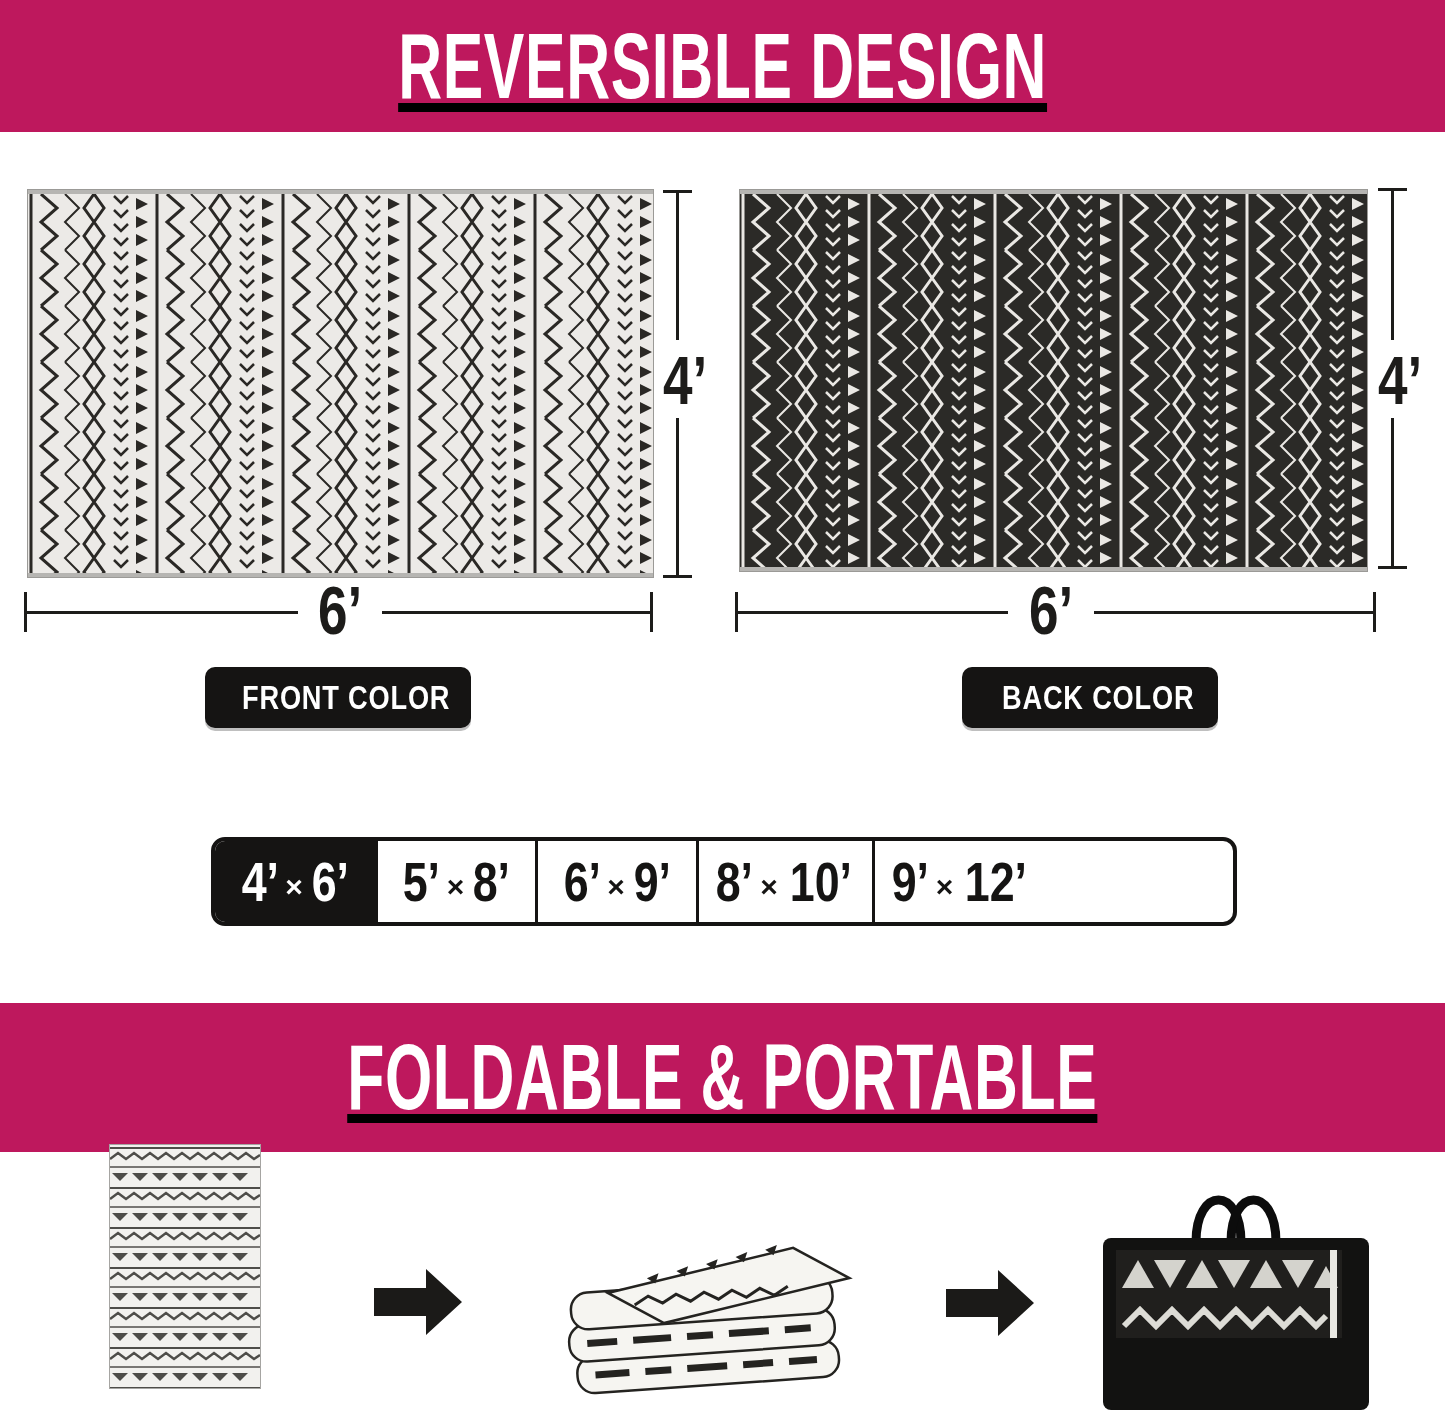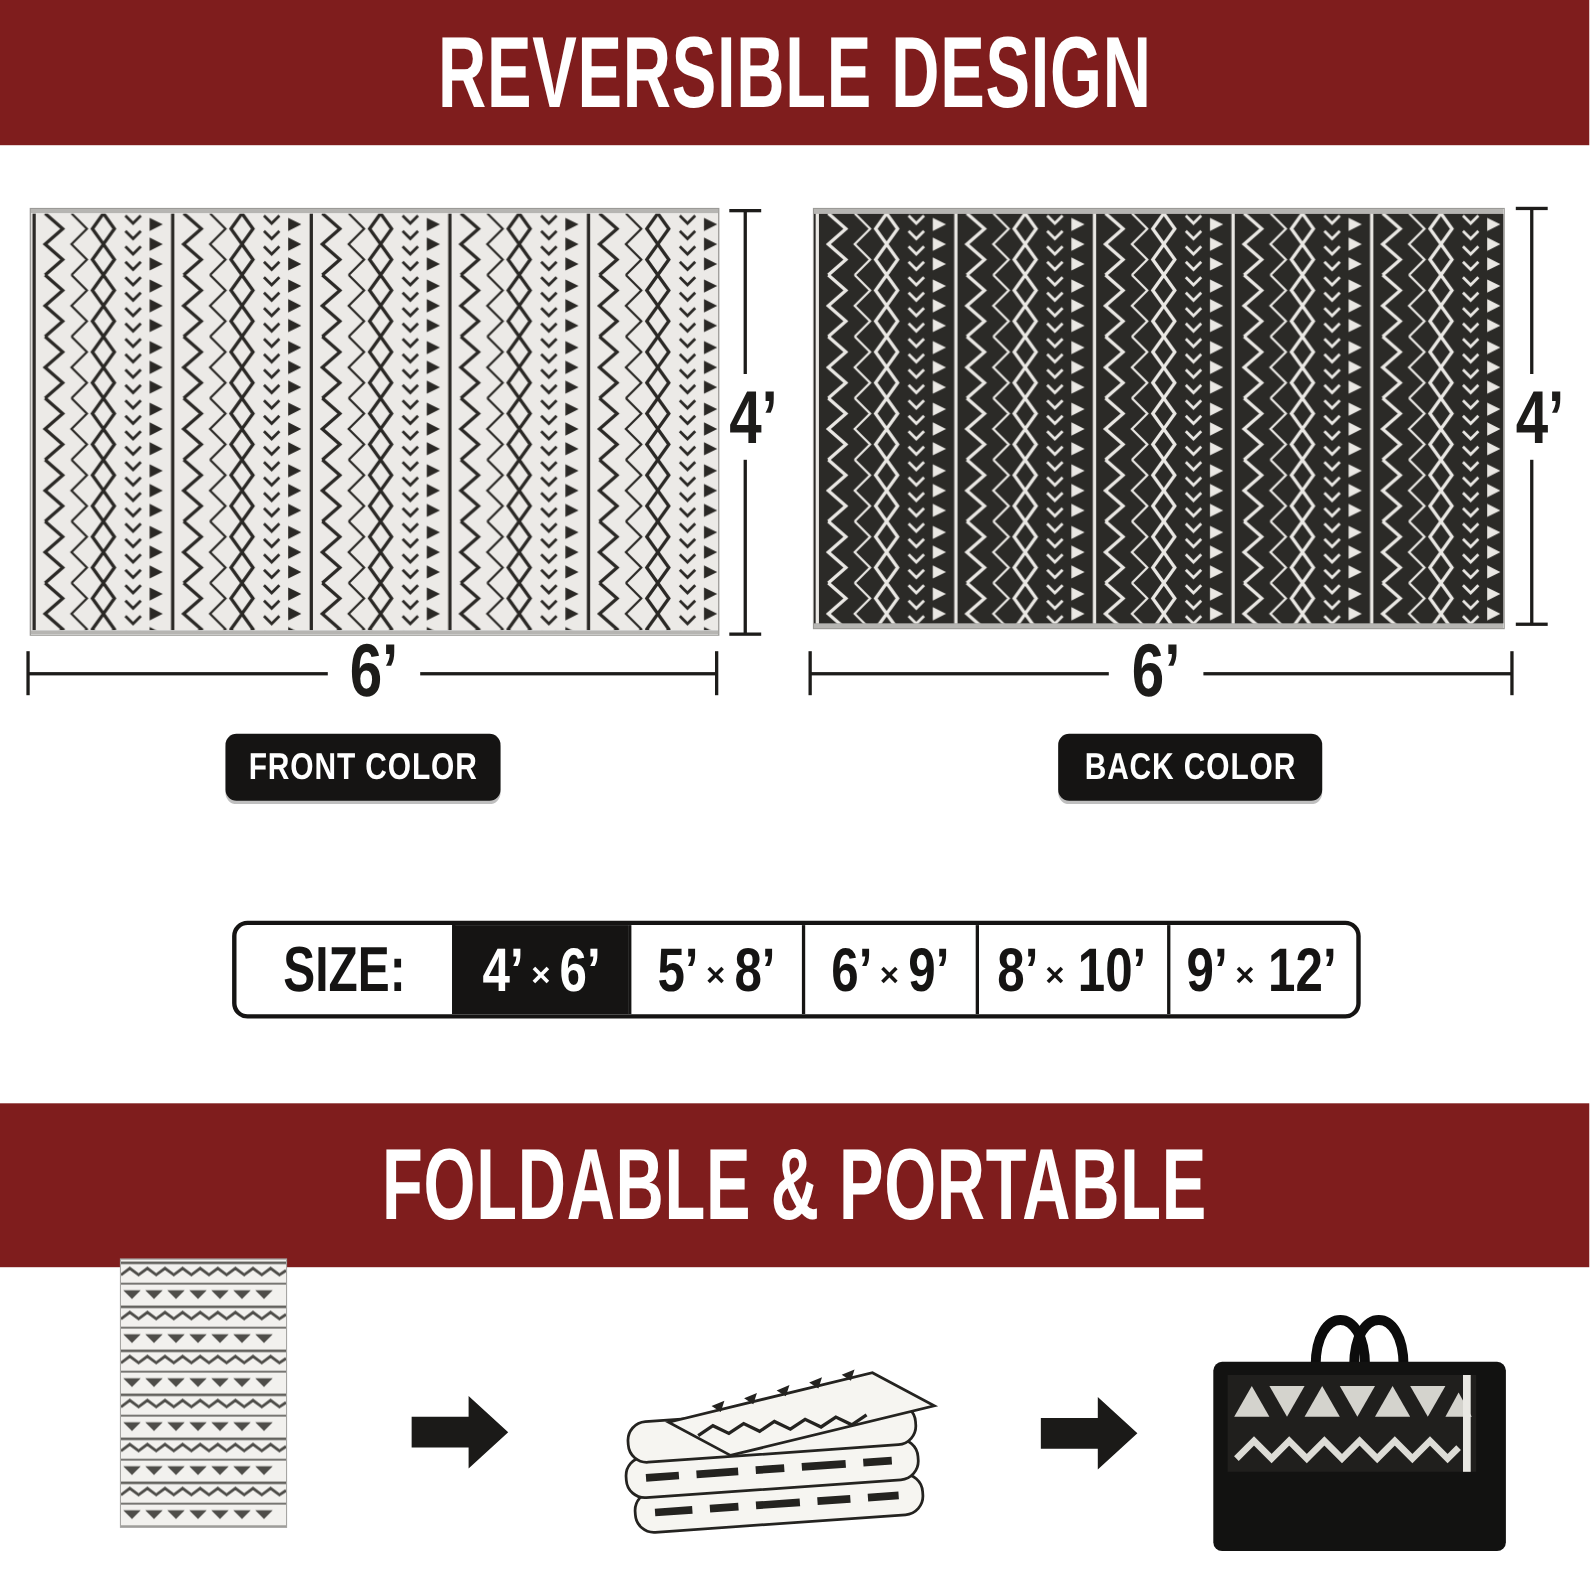--- a/index.html
+++ b/index.html
@@ -1,39 +1,39 @@
 <!DOCTYPE html>
 <html><head>
 <meta charset="utf-8">
 <style>
   html,body{margin:0;padding:0;}
   body{
     width:1445px;height:1428px;position:relative;background:#ffffff;
     font-family:"Liberation Sans", sans-serif;overflow:hidden;
   }
   
-  .banner{position:absolute;left:0;width:1445px;background:#7f1d1d;
-          display:flex;align-items:center;justify-content:center;}
+  .banner{position:absolute;left:0;width:1445px;background:#be185d;
+          display:flex;align-items:center;justify-content:center;text-decoration:underline;}
   #banner-top{top:0;height:132px;}
   #banner-bottom{top:1003px;height:149px;}
   .banner-text{color:#fff;font-weight:800;font-size:92px;white-space:nowrap;
                letter-spacing:1px;display:inline-block;transform:scaleX(.66);}
   
   .rug{position:absolute;box-shadow:0 0 0 1px #9b9a97;
        border-top:4px solid #b6b5b2;border-bottom:4px solid #b6b5b2;box-sizing:border-box;}
   .rug svg,.imgbox svg{display:block;width:100%;height:100%;}
   #front-rug{left:28px;top:190px;width:625px;height:387px;}
   #back-rug{left:740px;top:190px;width:627px;height:381px;}
   
   .dseg{position:absolute;background:#1d1c1a;}
   .dim-label{position:absolute;color:#1d1c1a;font-weight:800;font-size:68px;
              transform:translate(-50%,-50%) scaleX(.78);white-space:nowrap;}
   
   .badge{position:absolute;top:667px;height:61px;background:#151413;border-radius:10px;
-         display:flex;align-items:center;justify-content:center;box-shadow:0 3px 0 rgba(0,0,0,.25);}
+         display:flex;align-items:center;justify-content:center;box-shadow:0 3px 0 rgba(0,0,0,.25);padding-left:16px;}
   #front-badge{left:205px;width:250px;}
   #back-badge{left:962px;width:240px;}
   .badge span{color:#fff;font-weight:800;font-size:34px;display:inline-block;
               transform:scaleX(.8);letter-spacing:1px;white-space:nowrap;}
   
   .size-bar{position:absolute;left:211px;top:837px;width:1026px;height:89px;background:#fff;
             border:4px solid #151413;border-radius:14px;box-sizing:border-box;
             display:flex;overflow:hidden;}
   .size-cell{display:flex;align-items:center;justify-content:center;color:#151413;
              border-left:3px solid #151413;flex-shrink:1;}
@@ -133,23 +133,20 @@
 </div>
 
 <div class="badge" id="front-badge">
   <span>FRONT COLOR</span>
 </div>
 <div class="badge" id="back-badge">
   <span>BACK COLOR</span>
 </div>
 
 <div class="size-bar">
-  <div class="size-cell size-title" style="width:199px;">
-    <span>SIZE:</span>
-  </div>
   <div class="size-cell selected" style="width:160px;">
     <span class="num">4’</span>
       <span class="x">×</span>
       <span class="num">6’</span>
   </div>
   <div class="size-cell" style="width:157px;">
     <span class="num">5’</span>
       <span class="x">×</span>
       <span class="num">8’</span>
   </div>

